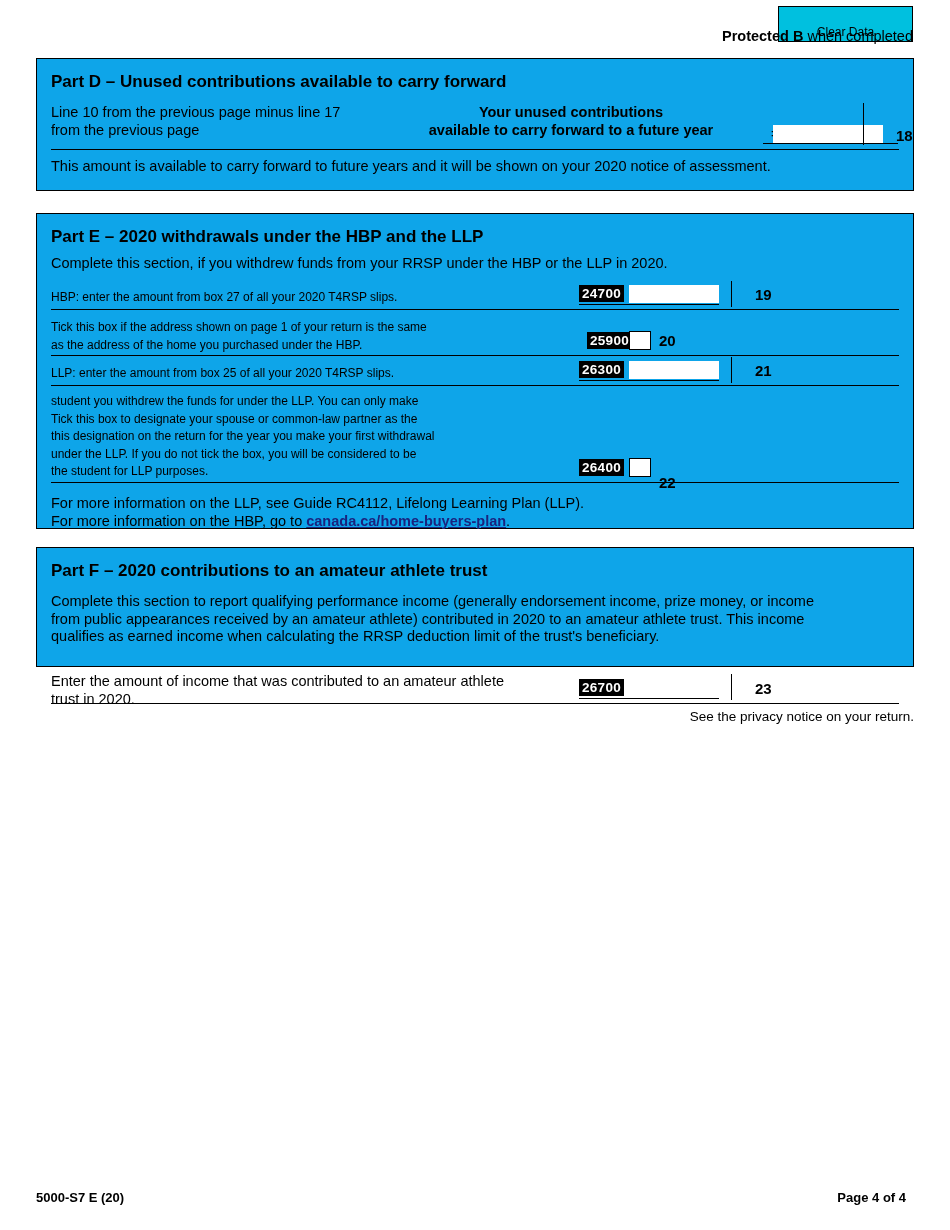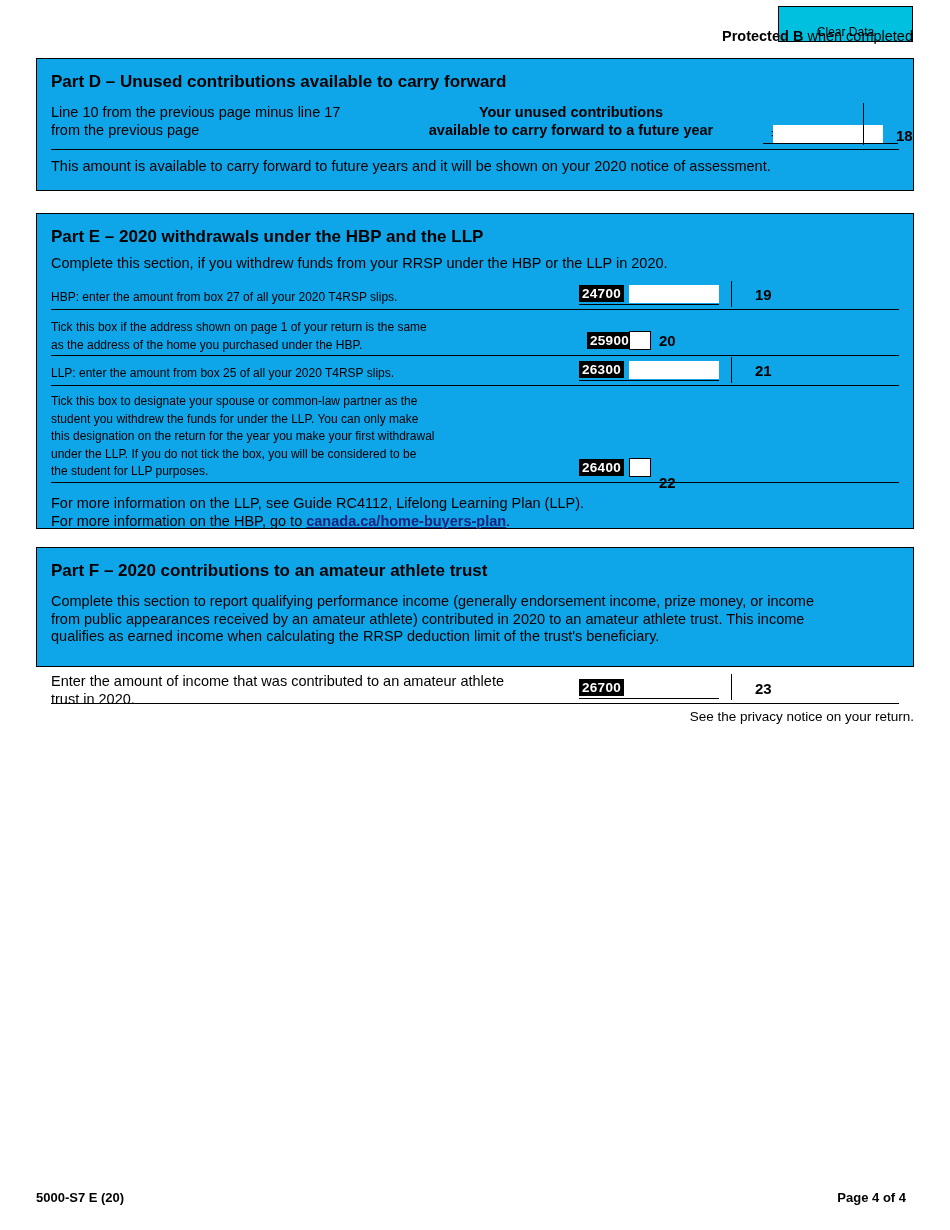--- a/index.html
+++ b/index.html
@@ -300,22 +300,22 @@
       <div class="fieldcode" style="left:542px; top:0px;">26300</div>
       <input class="inputbox" style="left: 592px; top: 0px; width: 90px; height: 18px; border: none;" value="">
       <div class="amt-line" style="left:542px; top:19px; width:140px;"></div>
       <div class="vrule" style="left:694px; top:-4px; height:26px;"></div>
       <div class="num-label" style="left:718px; top:1px;">21</div>
       <div class="rowline" style="top:24px;"></div>
     </div>
 
     <div style="position:relative; height:98px;">
       <div class="e-text" style="position:absolute; left:14px; top:-2px; width:530px;">
+        <div>student you withdrew the funds for under the LLP. You can only make</div>
         <div>Tick this box to designate your spouse or common-law partner as the</div>
-        <div>student you withdrew the funds for under the LLP. You can only make</div>
         <div>this designation on the return for the year you make your first withdrawal</div>
         <div>under the LLP. If you do not tick the box, you will be considered to be</div>
         <div>the student for LLP purposes.</div>
       </div>
       <div class="fieldcode" style="left:542px; top:70px;">26400</div>
       <div class="inputbox" style="left:592px; top:69px; width:22px; height:19px;"></div>
       <div class="num-label" style="left:622px; top:85px;">22</div>
       <div class="rowline" style="top:93px;"></div>
     </div>
 

